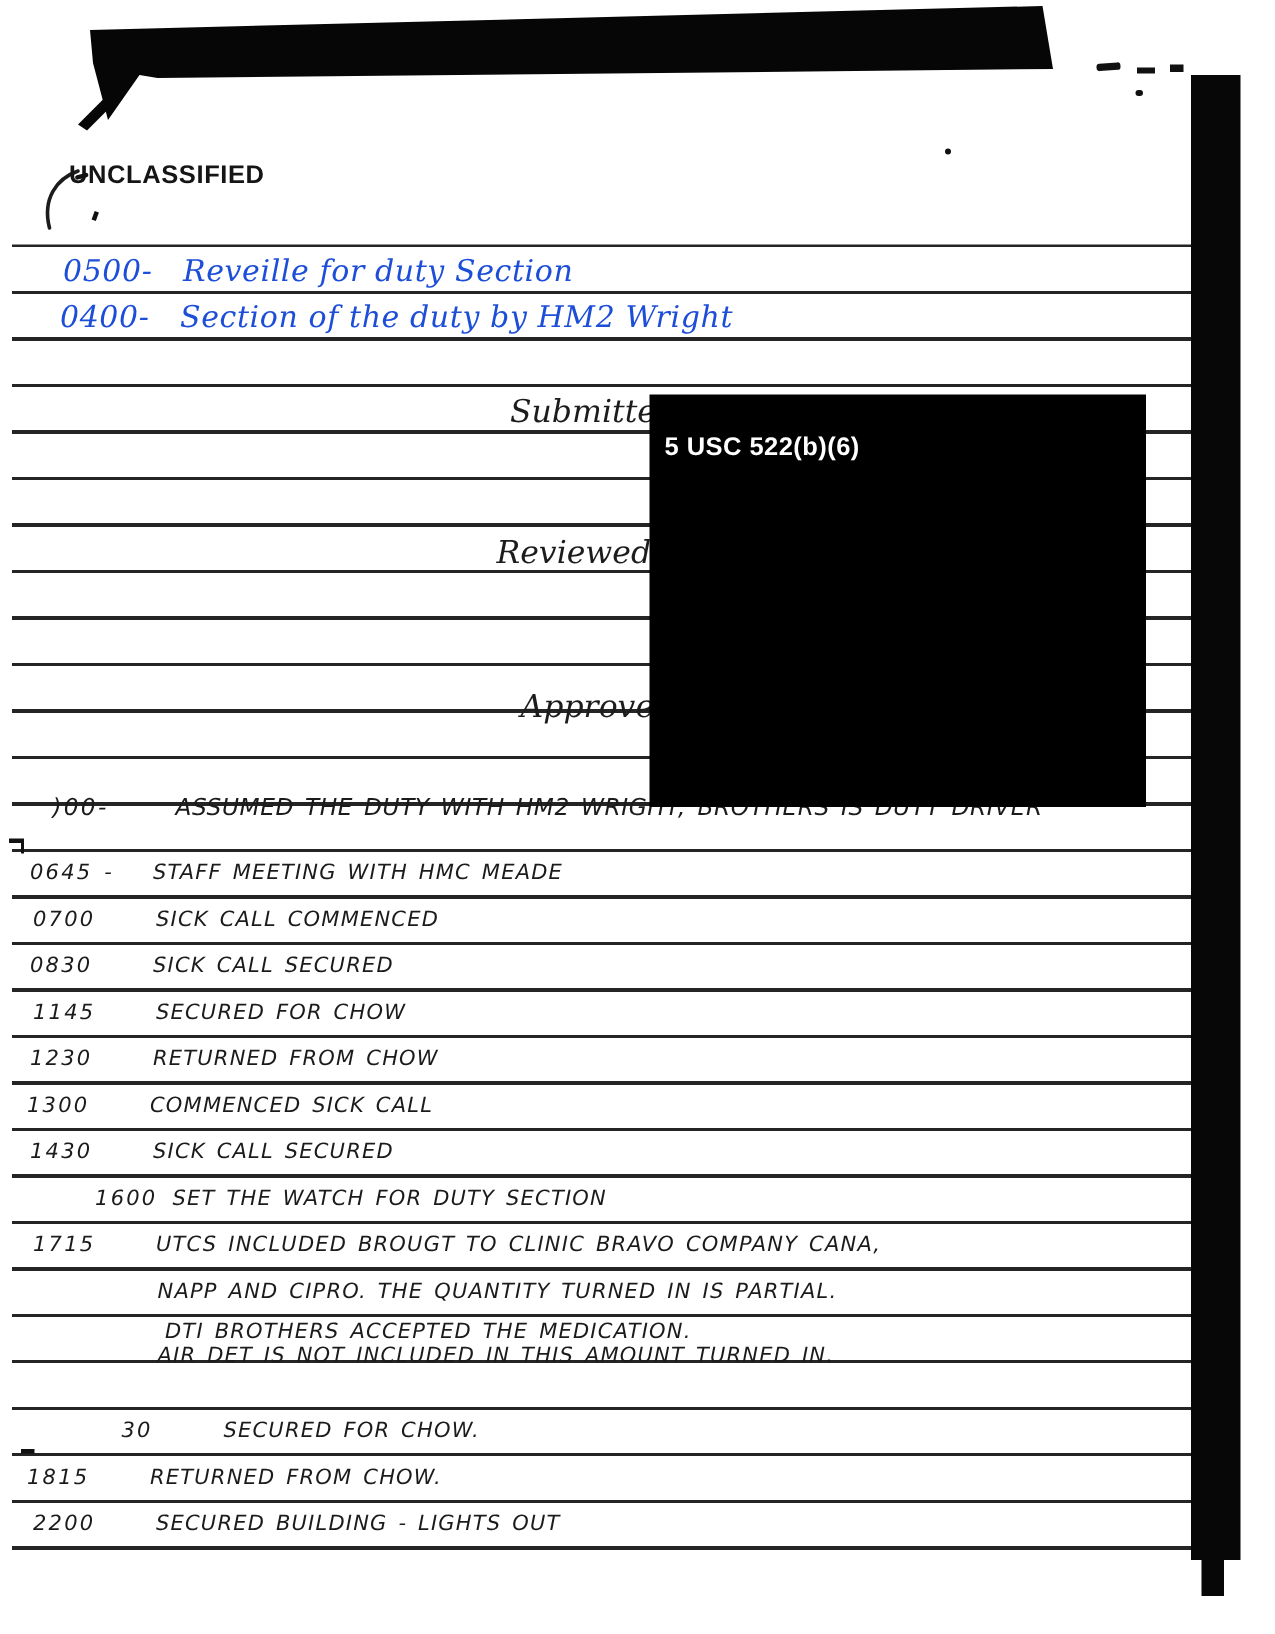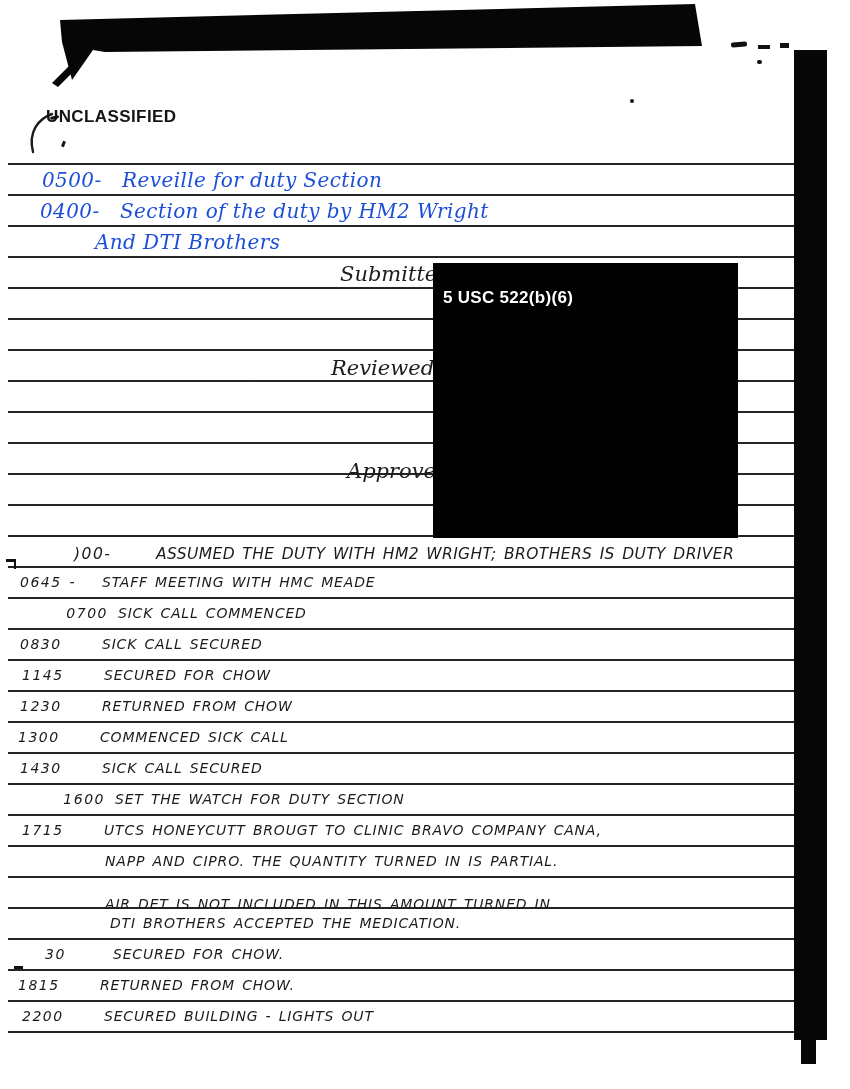--- a/index.html
+++ b/index.html
@@ -26,21 +26,21 @@
   
   .print{font-family:"DejaVu Sans","Liberation Sans",sans-serif;font-style:italic;
          font-size:14px;letter-spacing:.8px;word-spacing:2px;color:#1b1b1b;}
   .print .t{display:inline-block;width:72px;margin-right:10px;letter-spacing:1.5px;}
   .print.tight{font-size:15.5px;letter-spacing:.4px;}
 
   .sig{font-family:"DejaVu Serif","Liberation Serif",serif;font-style:italic;
        font-size:21px;color:#1c1c1c;}
 
   
-  .redaction{position:absolute;left:433px;top:263px;width:305px;height:275px;
+  .redaction{position:absolute;left:433px;top:263px;width:331px;height:275px;
              background:#000;z-index:7;}
   .redaction span{display:block;margin:25px 0 0 10px;color:#fff;font-weight:700;
                   font-size:17px;letter-spacing:.3px;
                   font-family:"Liberation Sans",sans-serif;}
 
   
   .band-right{position:absolute;left:794px;top:50px;width:33px;height:990px;
               background:#070707;z-index:9;}
   .band-tail{position:absolute;left:801px;top:1038px;width:15px;height:26px;
              background:#070707;z-index:9;}
@@ -82,45 +82,42 @@
   <div class="stamp">UNCLASSIFIED</div>
 
   <div class="rules"></div>
 
   <div class="hw cursive" style="left:42px;top:168px;">
     <span class="t">0500-</span><span>Reveille for duty Section</span>
   </div>
   <div class="hw cursive" style="left:40px;top:199px;">
     <span class="t">0400-</span><span>Section of the duty by HM2 Wright</span>
   </div>
-  <div class="hw cursive" style="left:95px;top:230px;">
-    <span>And DTI Brothers</span>
-  </div>
 
   <div class="hw sig" style="left:340px;top:262px;">
     <span>Submitted</span>
   </div>
   <div class="hw sig" style="left:331px;top:356px;">
     <span>Reviewed</span>
   </div>
   <div class="hw sig" style="left:347px;top:459px;">
     <span>Approved</span>
   </div>
 
   <div class="redaction">
     <span>5 USC 522(b)(6)</span>
   </div>
 
-  <div class="hw print tight" style="left:35px;top:545px;margin-left:39px;">
+  <div class="hw print tight" style="left:35px;top:529px;">
     <span class="t">)00-</span><span>ASSUMED THE DUTY WITH HM2 WRIGHT; BROTHERS IS DUTY DRIVER</span>
   </div>
   <div class="hw print" style="left:20px;top:574px;">
     <span class="t">0645 -</span><span>STAFF MEETING WITH HMC MEADE</span>
   </div>
-  <div class="hw print" style="left:36px;top:605px;text-align:right;">
+  <div class="hw print" style="left:22px;top:605px;">
     <span class="t">0700</span><span>SICK CALL COMMENCED</span>
   </div>
   <div class="hw print" style="left:20px;top:636px;">
     <span class="t">0830</span><span>SICK CALL SECURED</span>
   </div>
   <div class="hw print" style="left:22px;top:667px;">
     <span class="t">1145</span><span>SECURED FOR CHOW</span>
   </div>
   <div class="hw print" style="left:20px;top:698px;">
     <span class="t">1230</span><span>RETURNED FROM CHOW</span>
@@ -128,33 +125,33 @@
   <div class="hw print" style="left:18px;top:729px;">
     <span class="t">1300</span><span>COMMENCED SICK CALL</span>
   </div>
   <div class="hw print" style="left:20px;top:760px;">
     <span class="t">1430</span><span>SICK CALL SECURED</span>
   </div>
   <div class="hw print" style="left:33px;top:791px;text-align:right;">
     <span class="t">1600</span><span>SET THE WATCH FOR DUTY SECTION</span>
   </div>
   <div class="hw print" style="left:22px;top:822px;">
-    <span class="t">1715</span><span>UTCS HONEYCUTT BROUGT TO CLINIC BRAVO COMPANY CANA,</span>
+    <span class="t">1715</span><span>UTCS INCLUDED BROUGT TO CLINIC BRAVO COMPANY CANA,</span>
   </div>
   <div class="hw print" style="left:105px;top:853px;">
     <span>NAPP AND CIPRO. THE QUANTITY TURNED IN IS PARTIAL.</span>
   </div>
   <div class="hw print" style="left:105px;top:896px;">
     <span>AIR DET IS NOT INCLUDED IN THIS AMOUNT TURNED IN.</span>
   </div>
-  <div class="hw print" style="left:110px;top:915px;">
+  <div class="hw print" style="left:110px;top:880px;">
     <span>DTI BROTHERS ACCEPTED THE MEDICATION.</span>
   </div>
   <div class="hw print" style="left:45px;top:946px;">
-    <span class="t" style="width:58px;">30</span><span>SECURED FOR CHOW.</span>
+    <span class="t" style="width:58px;margin-left:36px;">30</span><span>SECURED FOR CHOW.</span>
   </div>
   <div class="hw print" style="left:18px;top:977px;">
     <span class="t">1815</span><span>RETURNED FROM CHOW.</span>
   </div>
   <div class="hw print" style="left:22px;top:1008px;font-style:italic;">
     <span class="t">2200</span><span>SECURED BUILDING - LIGHTS OUT</span>
   </div>
 
 </div>
 

